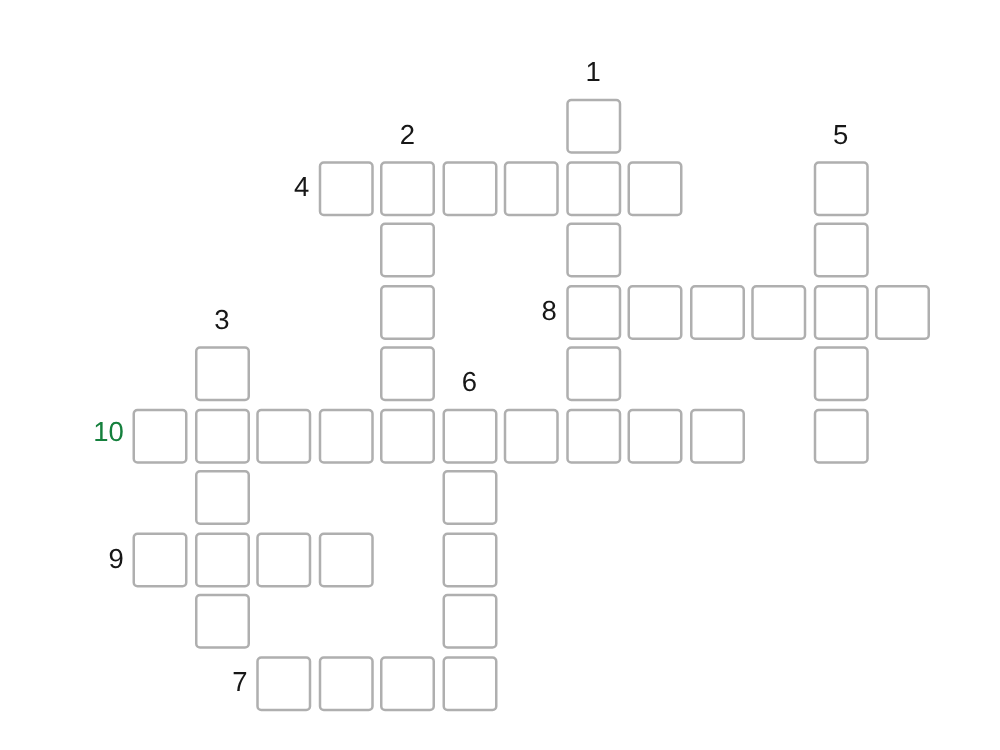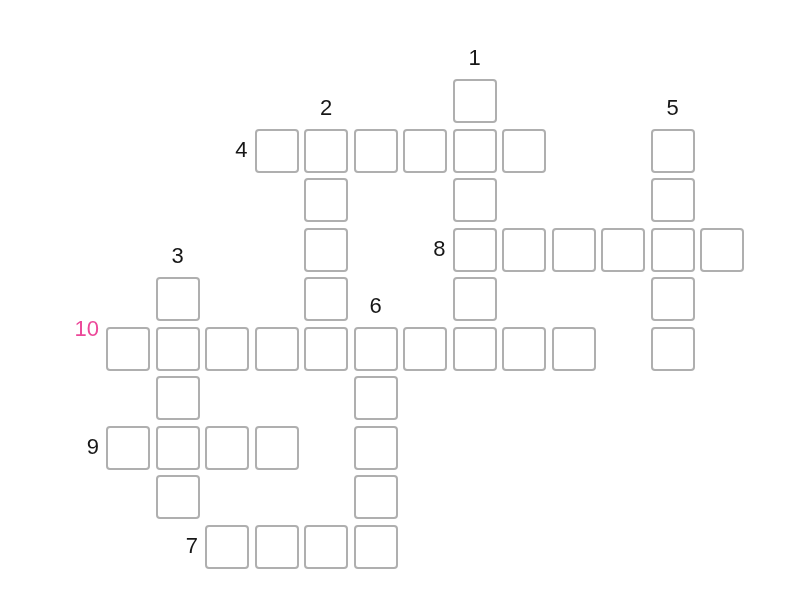--- a/index.html
+++ b/index.html
@@ -87,14 +87,14 @@
     <div class="cell" style="left: 106px; top: 425.5px; width: 44px; height: 44px; border-color: rgb(175, 175, 175); border-width: 2px; border-radius: 4px; background: rgb(255, 255, 255);"></div>
     <div class="cell" style="left: 205px; top: 425.5px; width: 44px; height: 44px; border-color: rgb(175, 175, 175); border-width: 2px; border-radius: 4px; background: rgb(255, 255, 255);"></div>
     <div class="cell" style="left: 254.5px; top: 425.5px; width: 44px; height: 44px; border-color: rgb(175, 175, 175); border-width: 2px; border-radius: 4px; background: rgb(255, 255, 255);"></div>
     <div class="clue-num across" style="color: rgb(23, 23, 23); left: 59px; top: 434.5px;">9</div>
     <div class="cell" style="left: 106px; top: 326.5px; width: 44px; height: 44px; border-color: rgb(175, 175, 175); border-width: 2px; border-radius: 4px; background: rgb(255, 255, 255);"></div>
     <div class="cell" style="left: 205px; top: 326.5px; width: 44px; height: 44px; border-color: rgb(175, 175, 175); border-width: 2px; border-radius: 4px; background: rgb(255, 255, 255);"></div>
     <div class="cell" style="left: 254.5px; top: 326.5px; width: 44px; height: 44px; border-color: rgb(175, 175, 175); border-width: 2px; border-radius: 4px; background: rgb(255, 255, 255);"></div>
     <div class="cell" style="left: 403px; top: 326.5px; width: 44px; height: 44px; border-color: rgb(175, 175, 175); border-width: 2px; border-radius: 4px; background: rgb(255, 255, 255);"></div>
     <div class="cell" style="left: 502px; top: 326.5px; width: 44px; height: 44px; border-color: rgb(175, 175, 175); border-width: 2px; border-radius: 4px; background: rgb(255, 255, 255);"></div>
     <div class="cell" style="left: 551.5px; top: 326.5px; width: 44px; height: 44px; border-color: rgb(175, 175, 175); border-width: 2px; border-radius: 4px; background: rgb(255, 255, 255);"></div>
-    <div class="clue-num across" style="color: #ec4899; left: 59px; top: 317px;">10</div>
+    <div class="clue-num across" style="color: #15803d; left: 59px; top: 334px;">10</div>
   </div>
 
 </body></html>

